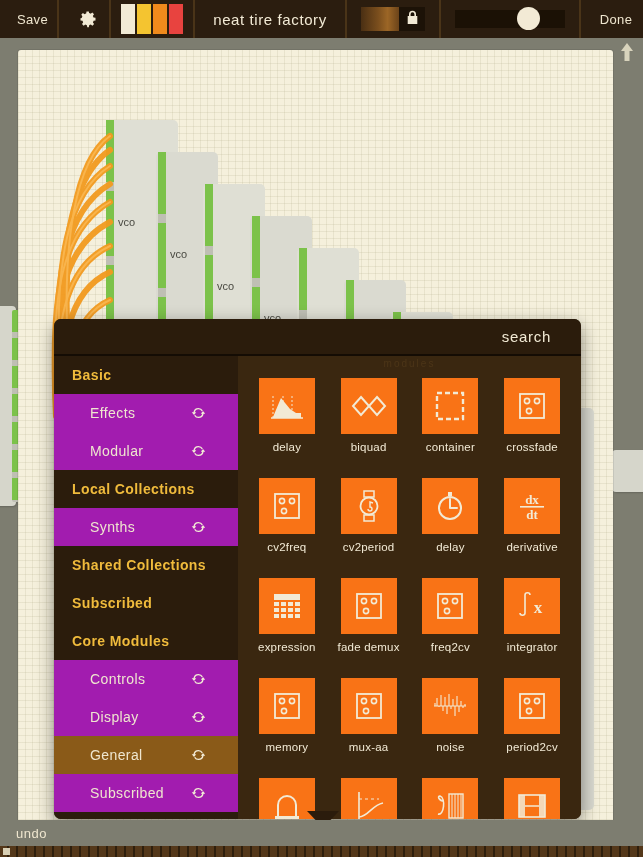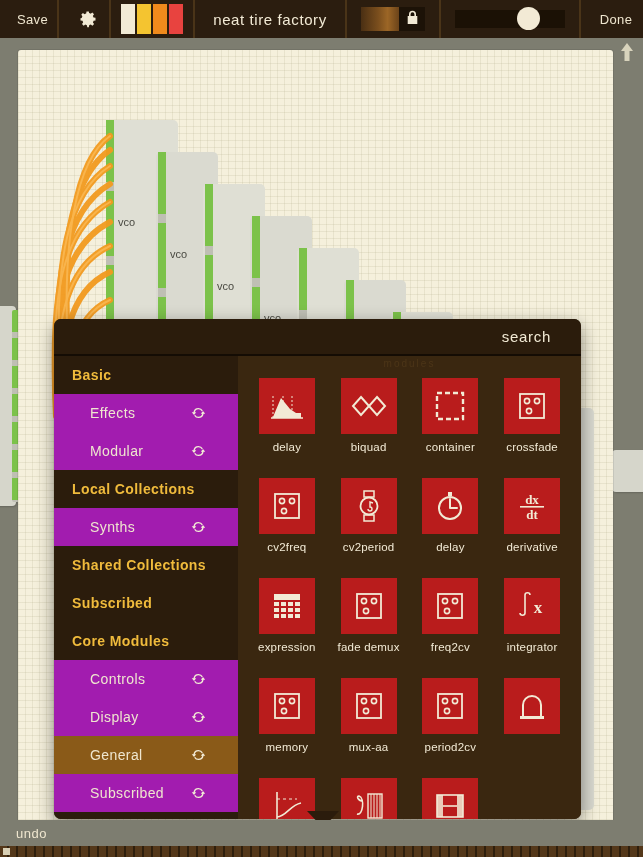--- a/index.html
+++ b/index.html
@@ -99,21 +99,21 @@
   .grid {
     position: absolute; top: 14px; left: 0; right: 0; bottom: 0;
     display: grid; grid-template-columns: repeat(4, 1fr);
     row-gap: 0px; padding: 0 8px;
   }
   .cell {
     height: 100px; display: flex; flex-direction: column; align-items: center; justify-content: flex-start;
     padding-top: 8px;
   }
   .cell .thumb {
-    width: 56px; height: 56px; background: #b91c1c;
+    width: 56px; height: 56px; background: #f97316;
     display: flex; align-items: center; justify-content: center;
   }
   .cell .cname { margin-top: 7px; color: #f2ead5; font-size: 11.5px; letter-spacing: .2px; text-align: center; }
 
   
   .ak-pointer {
     position: absolute; left: 307px; top: 773px; width: 0; height: 0;
     border-left: 16px solid transparent; border-right: 16px solid transparent;
     border-top: 17px solid #2b1c0c;
   }
@@ -542,20 +542,31 @@
                     <rect x="2" y="2" width="24" height="24" fill="none" stroke="#f2ead5" stroke-width="1.8"></rect>
                     <circle cx="9" cy="9" r="2.6" fill="none" stroke="#f2ead5" stroke-width="1.6"></circle>
                     <circle cx="19" cy="9" r="2.6" fill="none" stroke="#f2ead5" stroke-width="1.6"></circle>
                     <circle cx="11" cy="19" r="2.6" fill="none" stroke="#f2ead5" stroke-width="1.6"></circle>
                   </svg>
                 </div>
                 <div class="cname">mux-aa</div>
               </div>
               <div class="cell">
                 <div class="thumb">
+                  <svg width="34" height="28" viewBox="0 0 34 28">
+                    <g stroke="#f2ead5" stroke-width="1.1">
+                      <path d="M2 14 V11 M4 14 V6 M6 14 V15 M8 14 V3 M10 14 V19 M12 14 V5 M14 14 V22 M16 14 V2 M18 14 V17 M20 14 V7 M22 14 V24 M24 14 V4 M26 14 V20 M28 14 V9 M30 14 V16 M32 14 V12"></path>
+                    </g>
+                    <path d="M1 14 H33" stroke="#f2ead5" stroke-width="1"></path>
+                  </svg>
+                </div>
+                <div class="cname">noise</div>
+              </div>
+              <div class="cell">
+                <div class="thumb">
                   <svg width="28" height="28" viewBox="0 0 28 28">
                     <rect x="2" y="2" width="24" height="24" fill="none" stroke="#f2ead5" stroke-width="1.8"></rect>
                     <circle cx="9" cy="9" r="2.6" fill="none" stroke="#f2ead5" stroke-width="1.6"></circle>
                     <circle cx="19" cy="9" r="2.6" fill="none" stroke="#f2ead5" stroke-width="1.6"></circle>
                     <circle cx="11" cy="19" r="2.6" fill="none" stroke="#f2ead5" stroke-width="1.6"></circle>
                   </svg>
                 </div>
                 <div class="cname">period2cv</div>
               </div>
               <div class="cell">

